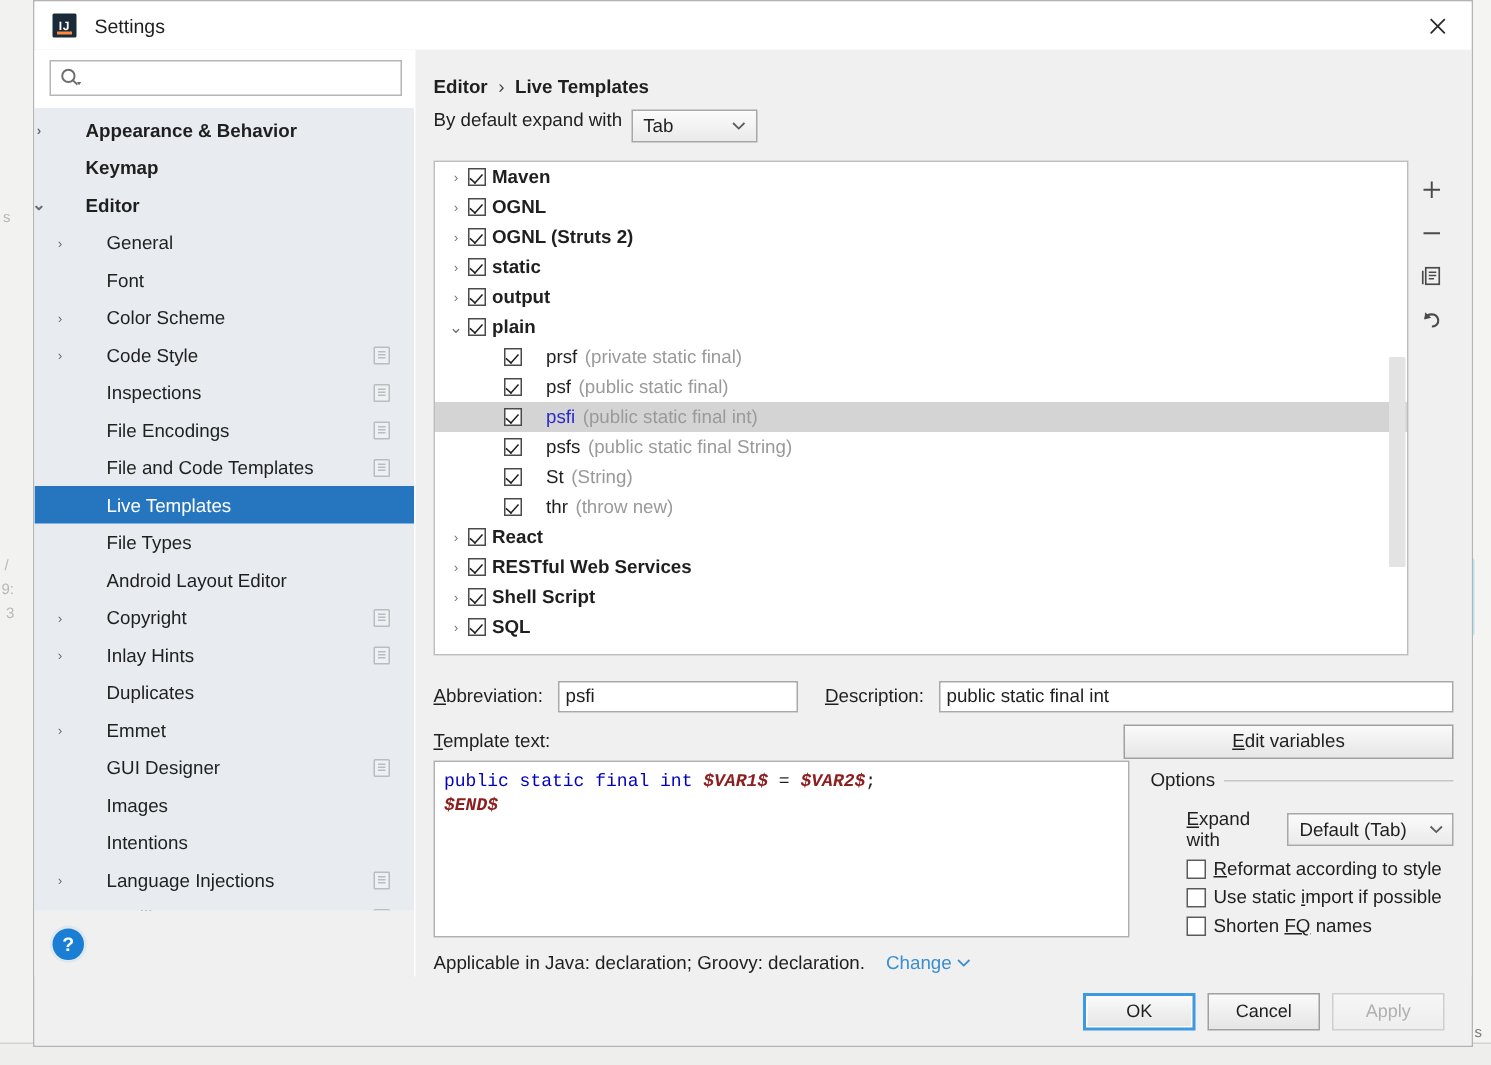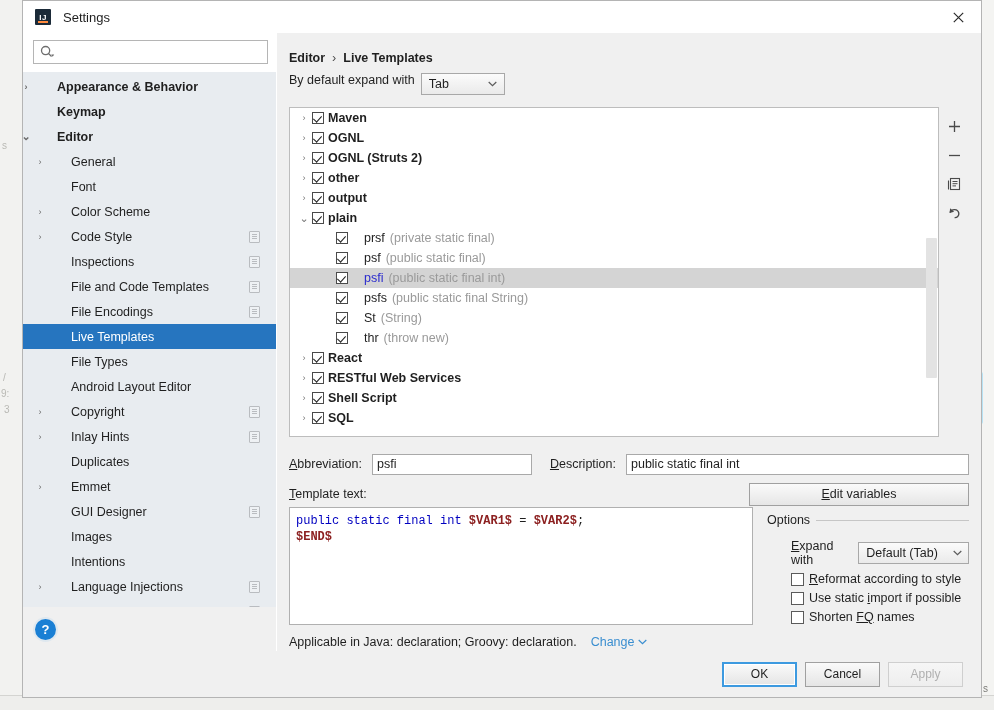--- a/index.html
+++ b/index.html
@@ -274,21 +274,21 @@
 
   #editor-row { flex: 0 0 118px; display: flex; }
   #code-editor {
     width: 464px; flex: 0 0 464px;
     background: #ffffff; border: 1px solid #b0b0b0;
     box-sizing: border-box; padding: 5px 6px;
     font-family: "Liberation Mono", monospace; font-size: 12px;
     line-height: 16px; overflow: hidden; cursor: text;
   }
   .kw { color: #0000c0; }
-  .var { color: #8c2020; font-weight: bold; text-align: right; }
+  .var { color: #8c2020; font-style: italic; font-weight: bold; text-align: right; }
   .plain-tok { color: #1f1f1f; }
 
   #options-pane {
     flex: 1 1 auto; margin-left: 14px; position: relative;
     padding-top: 6px;
   }
   #options-title {
     font-size: 12.5px; display: inline-block;
     background: #f0f0f0; padding-right: 6px; position: relative; z-index: 2;
   }
@@ -413,26 +413,26 @@
             <span class="nav-label">Code Style</span>
             <span class="nav-copy-icon"></span>
           </div>
           <div class="nav-item lvl2">
             <span class="nav-arrow none"></span>
             <span class="nav-label">Inspections</span>
             <span class="nav-copy-icon"></span>
           </div>
           <div class="nav-item lvl2">
             <span class="nav-arrow none"></span>
+            <span class="nav-label">File Encodings</span>
+            <span class="nav-copy-icon"></span>
+          </div>
+          <div class="nav-item lvl2">
+            <span class="nav-arrow none"></span>
             <span class="nav-label">File and Code Templates</span>
-            <span class="nav-copy-icon"></span>
-          </div>
-          <div class="nav-item lvl2">
-            <span class="nav-arrow none"></span>
-            <span class="nav-label">File Encodings</span>
             <span class="nav-copy-icon"></span>
           </div>
           <div class="nav-item lvl2 selected">
             <span class="nav-arrow none"></span>
             <span class="nav-label">Live Templates</span>
           </div>
           <div class="nav-item lvl2">
             <span class="nav-arrow none"></span>
             <span class="nav-label">File Types</span>
           </div>
@@ -521,21 +521,21 @@
                 <span class="tname">OGNL</span>
               </div>
               <div class="trow">
                 <span class="tarrow">›</span>
                 <span class="tcheck checked"></span>
                 <span class="tname">OGNL (Struts 2)</span>
               </div>
               <div class="trow">
                 <span class="tarrow">›</span>
                 <span class="tcheck checked"></span>
-                <span class="tname">other</span>
+                <span class="tname">static</span>
               </div>
               <div class="trow">
                 <span class="tarrow">›</span>
                 <span class="tcheck checked"></span>
                 <span class="tname">output</span>
               </div>
               <div class="trow">
                 <span class="tarrow" style="font-size: 11px;">⌄</span>
                 <span class="tcheck checked"></span>
                 <span class="tname">plain</span>

